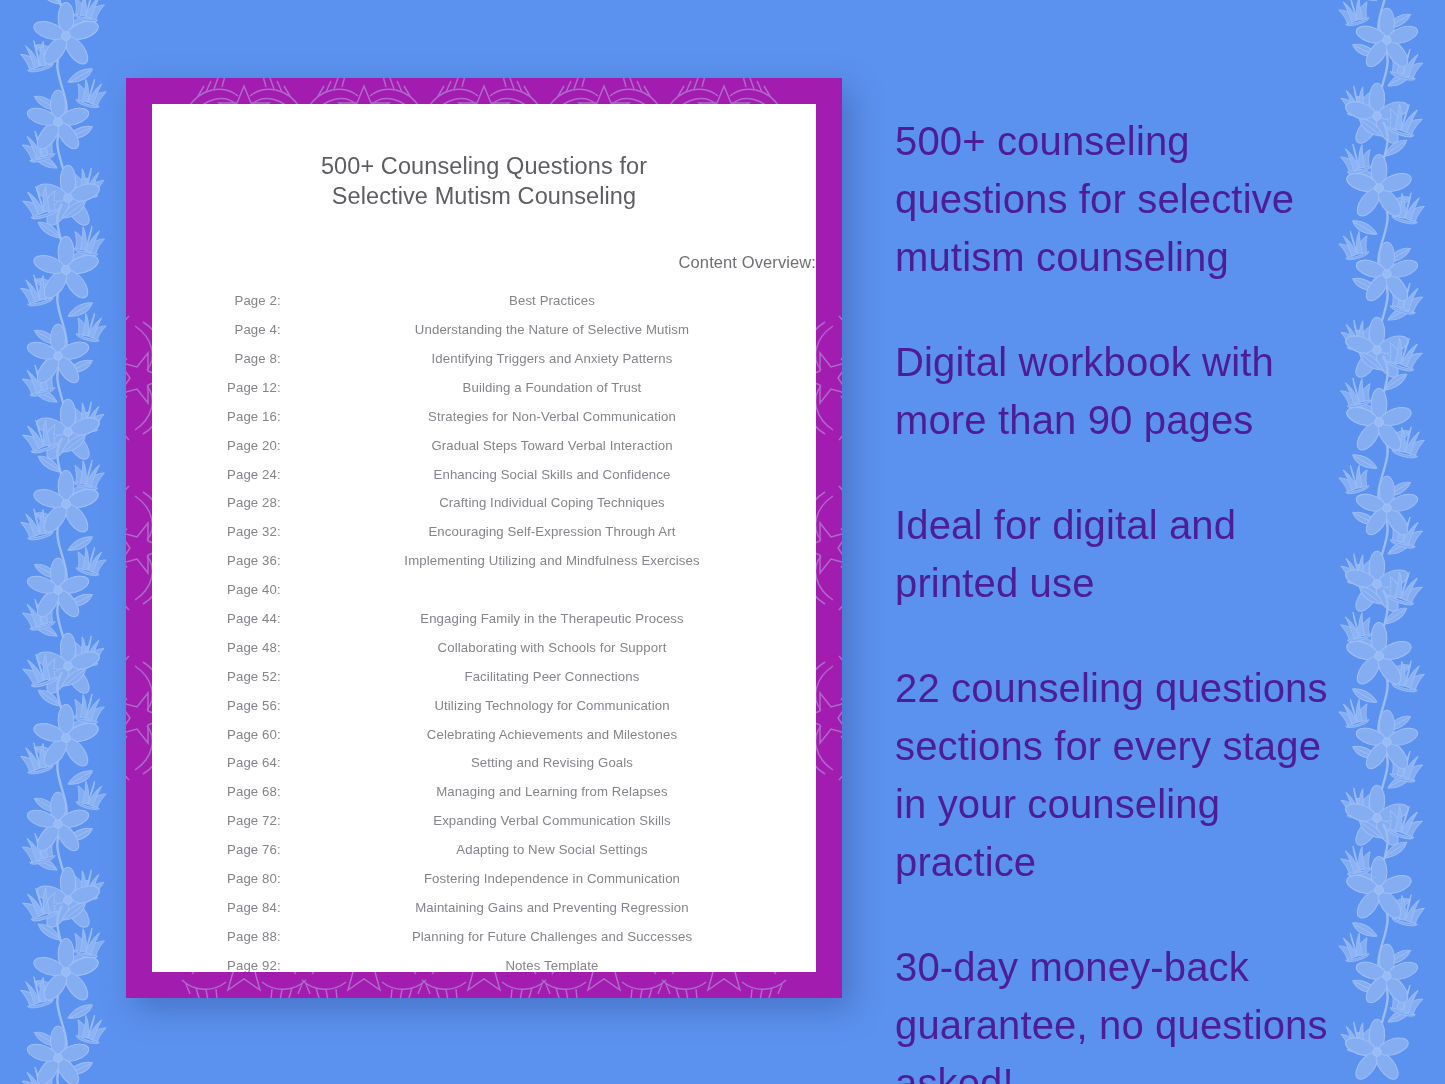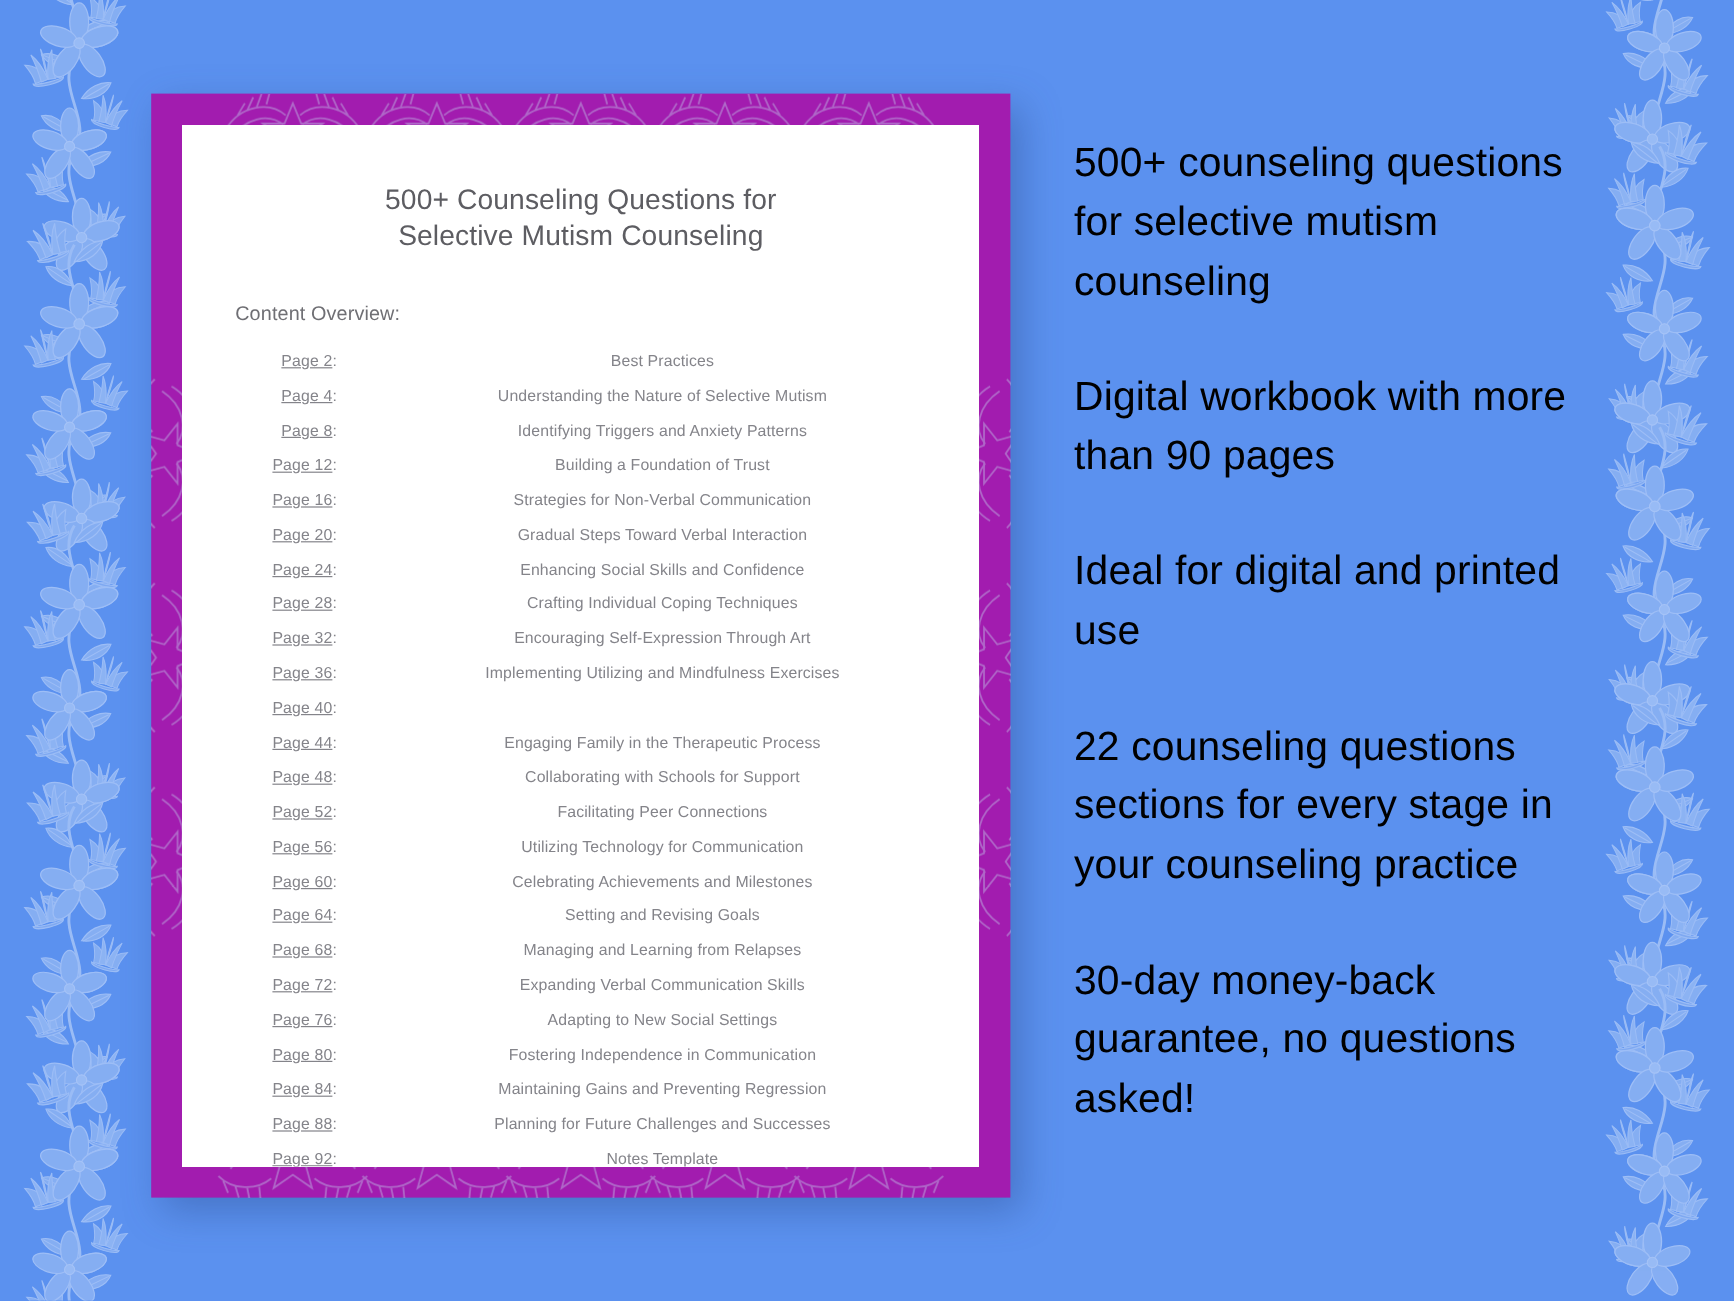--- a/index.html
+++ b/index.html
@@ -75,41 +75,41 @@
   }
   .doc-title .title-line { display: block; }
 
   .overview-label {
     margin: 0;
     padding: 42px 0 0 44px;
     font-size: 16.5px;
     font-weight: 400;
     color: #6f6f74;
     letter-spacing: 0.1px;
+    text-align: right;
   }
 
   .toc {
     list-style: none;
     margin: 0;
     padding: 21px 0 0 68px;
   }
   .toc-row {
     display: flex;
     align-items: baseline;
     height: 28.9px;
     font-size: 13.2px;
     color: #84848a;
     letter-spacing: 0.12px;
   }
   .toc-page {
     flex: 0 0 auto;
     width: 57px;
     text-align: right;
     white-space: nowrap;
-    text-decoration: underline;
   }
   .toc-colon {
     flex: 0 0 auto;
     width: 11px;
     text-align: left;
   }
   .toc-topic {
     flex: 1 1 auto;
     white-space: nowrap;
     text-align: center;
@@ -117,24 +117,24 @@
 
   
   .promo {
     position: absolute;
     left: 895px;
     top: 112px;
     width: 440px;
   }
   .promo-block {
     margin: 0 0 47px 0;
-    font-size: 34px;
+    font-size: 40px;
     font-weight: 400;
     line-height: 1.45;
-    color: #000000;
+    color: #4c1d95;
     letter-spacing: 0.15px;
   }
   .promo-block:last-child { margin-bottom: 16px; }
 </style>
 </head>
 <body>
 
 <div class="floral-band left">
   <svg viewBox="0 0 132 1084" preserveAspectRatio="none" aria-hidden="true">
     <defs>

